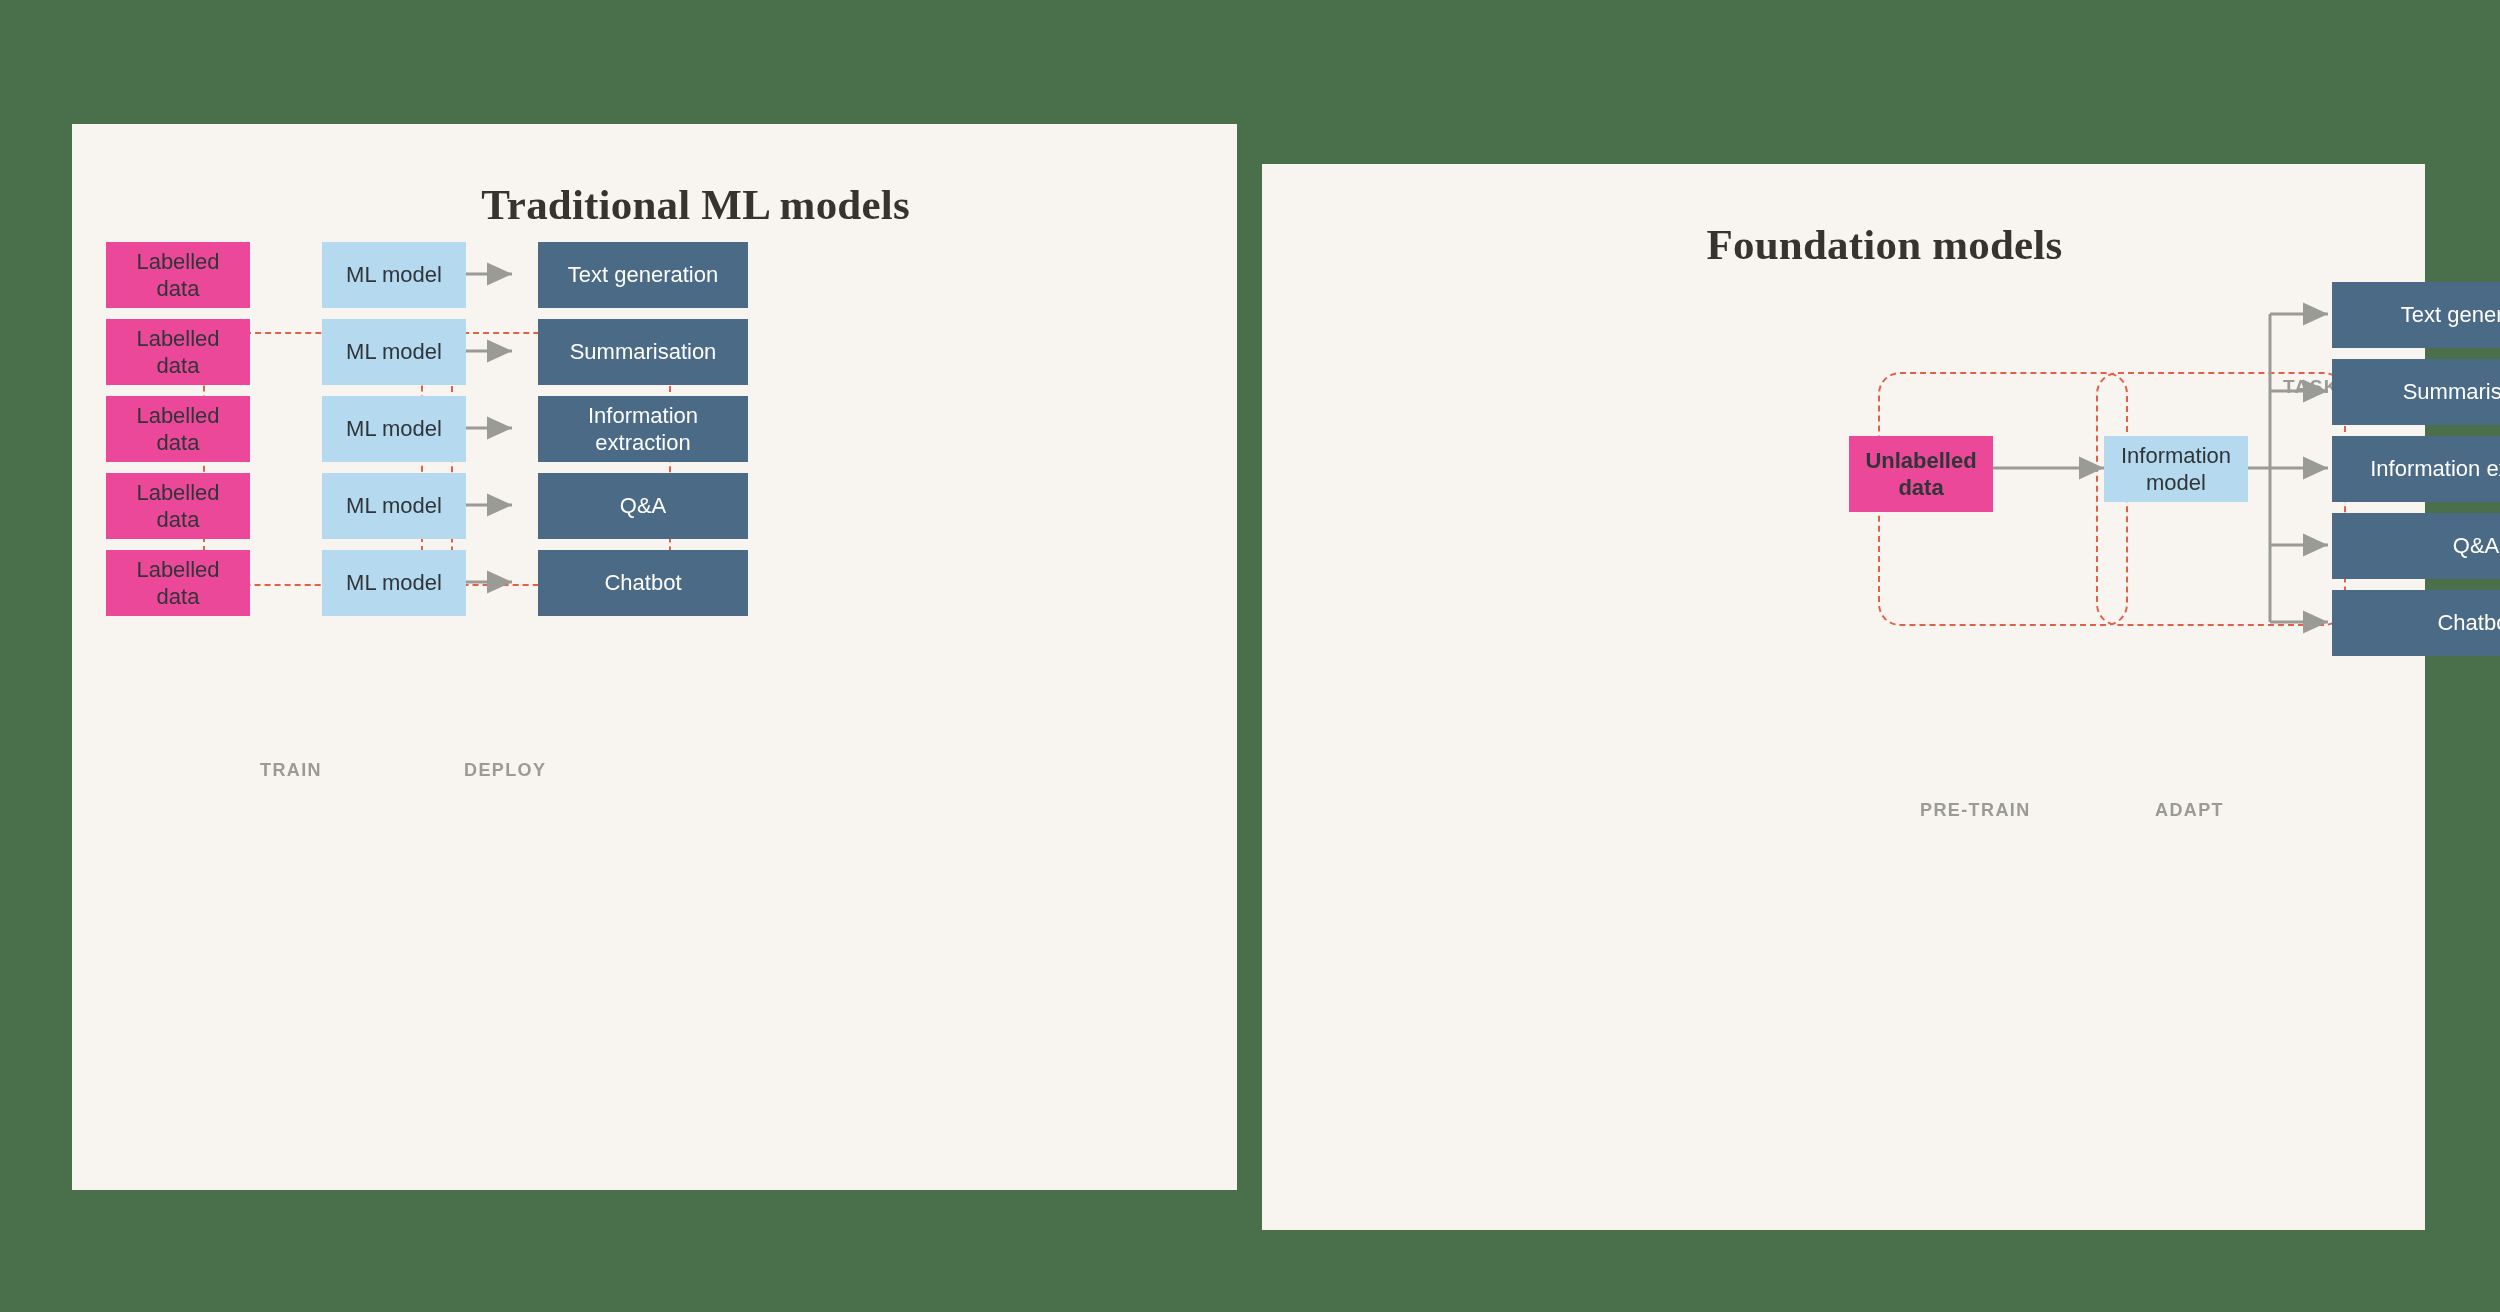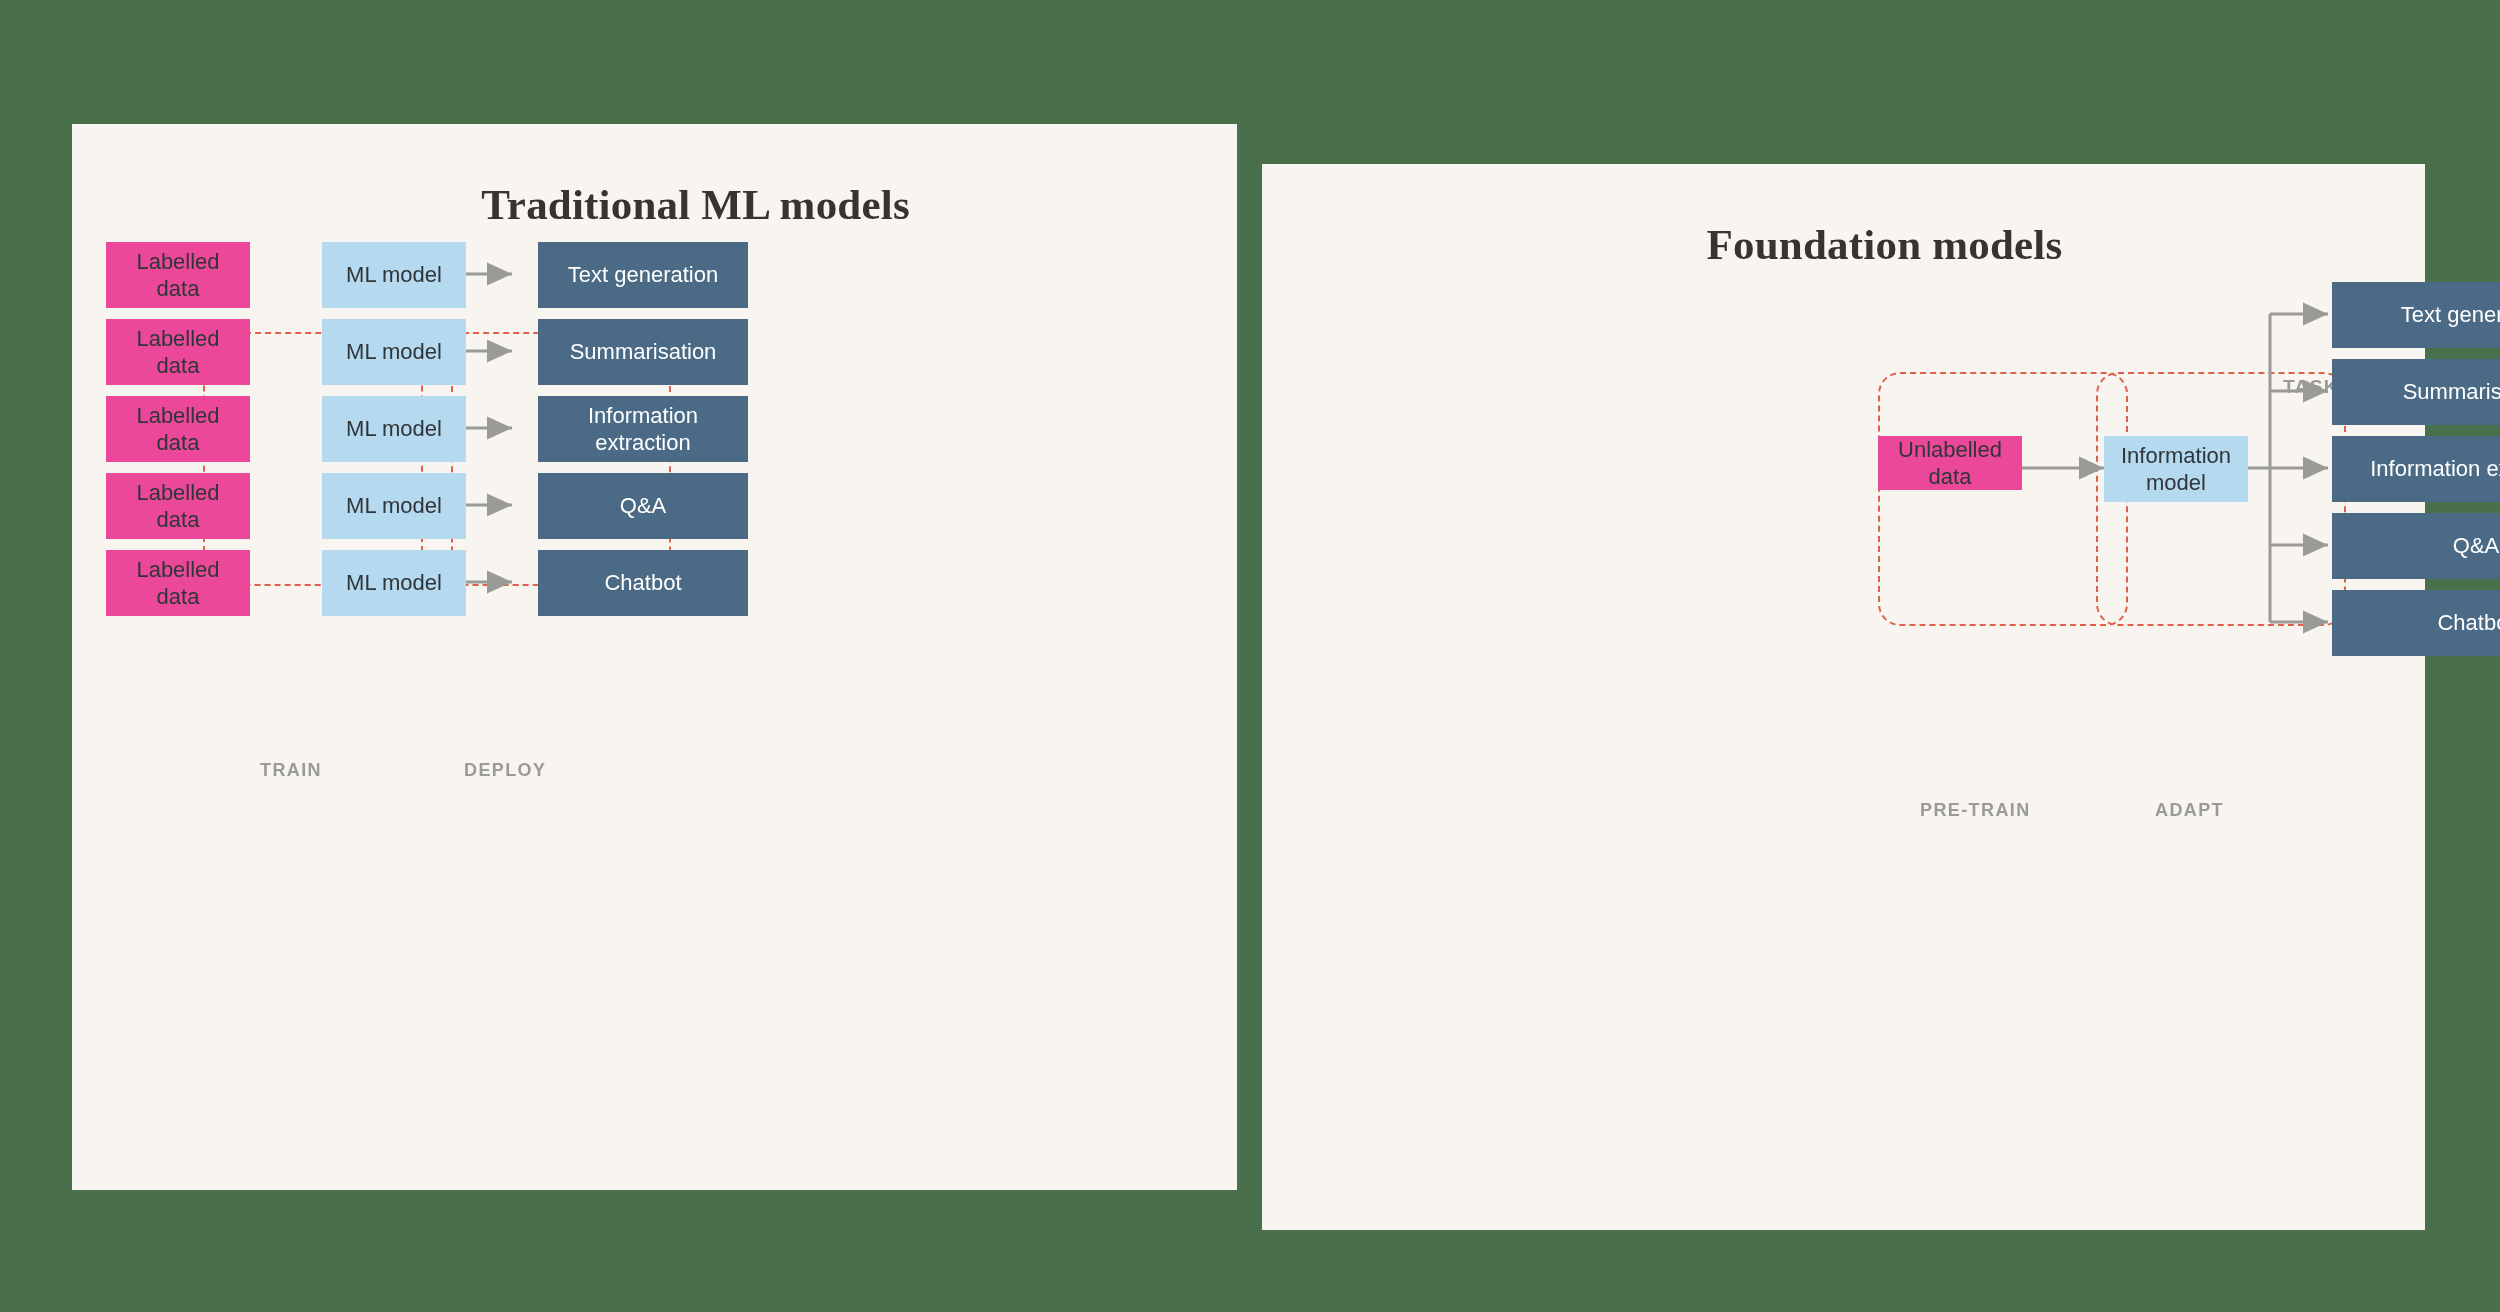--- a/index.html
+++ b/index.html
@@ -177,21 +177,21 @@
         <line x1="1008" y1="150" x2="1008" y2="458"></line>
 
         <line x1="1008" y1="150" x2="1066" y2="150" marker-end="url(#ahR)"></line>
         <line x1="1008" y1="227" x2="1066" y2="227" marker-end="url(#ahR)"></line>
         <line x1="1008" y1="304" x2="1066" y2="304" marker-end="url(#ahR)"></line>
         <line x1="1008" y1="381" x2="1066" y2="381" marker-end="url(#ahR)"></line>
         <line x1="1008" y1="458" x2="1066" y2="458" marker-end="url(#ahR)"></line>
       </g>
     </svg>
 
-    <div class="box data" style="left:616px; top:272px; width:144px; height:54px;">Unlabelled data</div>
+    <div class="box data" style="left:587px; top:272px; width:144px; height:76px;font-weight:bold;">Unlabelled data</div>
     <div class="box model" style="left:842px; top:272px; width:144px; height:66px;">Information model</div>
 
     <div class="box task" style="left:1070px; top:118px; width:288px; height:66px;">Text generation</div>
     <div class="box task" style="left:1070px; top:195px; width:288px; height:66px;">Summarisation</div>
     <div class="box task" style="left:1070px; top:272px; width:288px; height:66px;">Information extraction</div>
     <div class="box task" style="left:1070px; top:349px; width:288px; height:66px;">Q&amp;A</div>
     <div class="box task" style="left:1070px; top:426px; width:288px; height:66px;">Chatbot</div>
   </div>
 
 </div>

